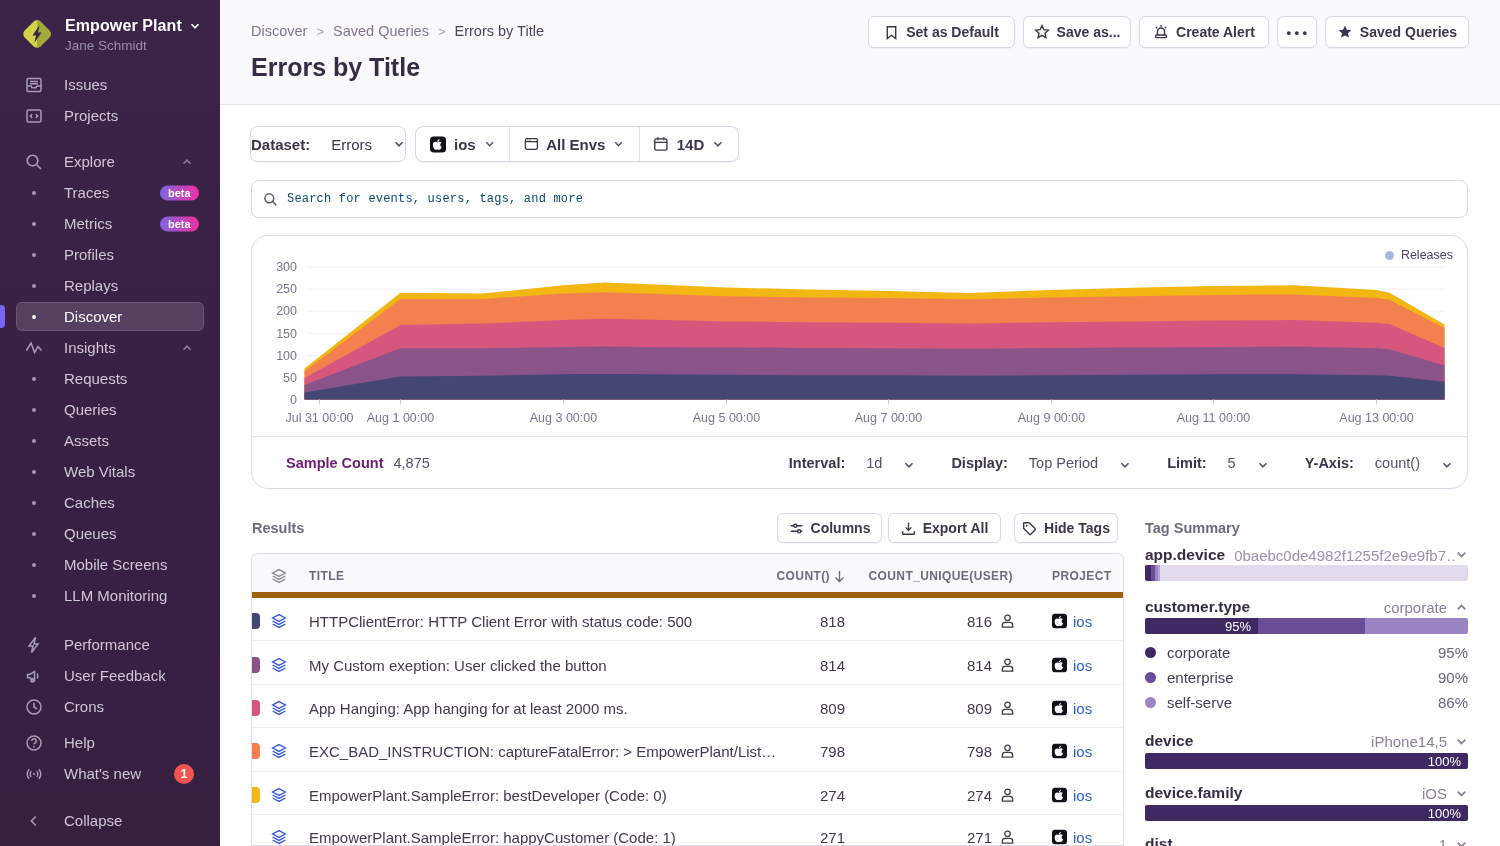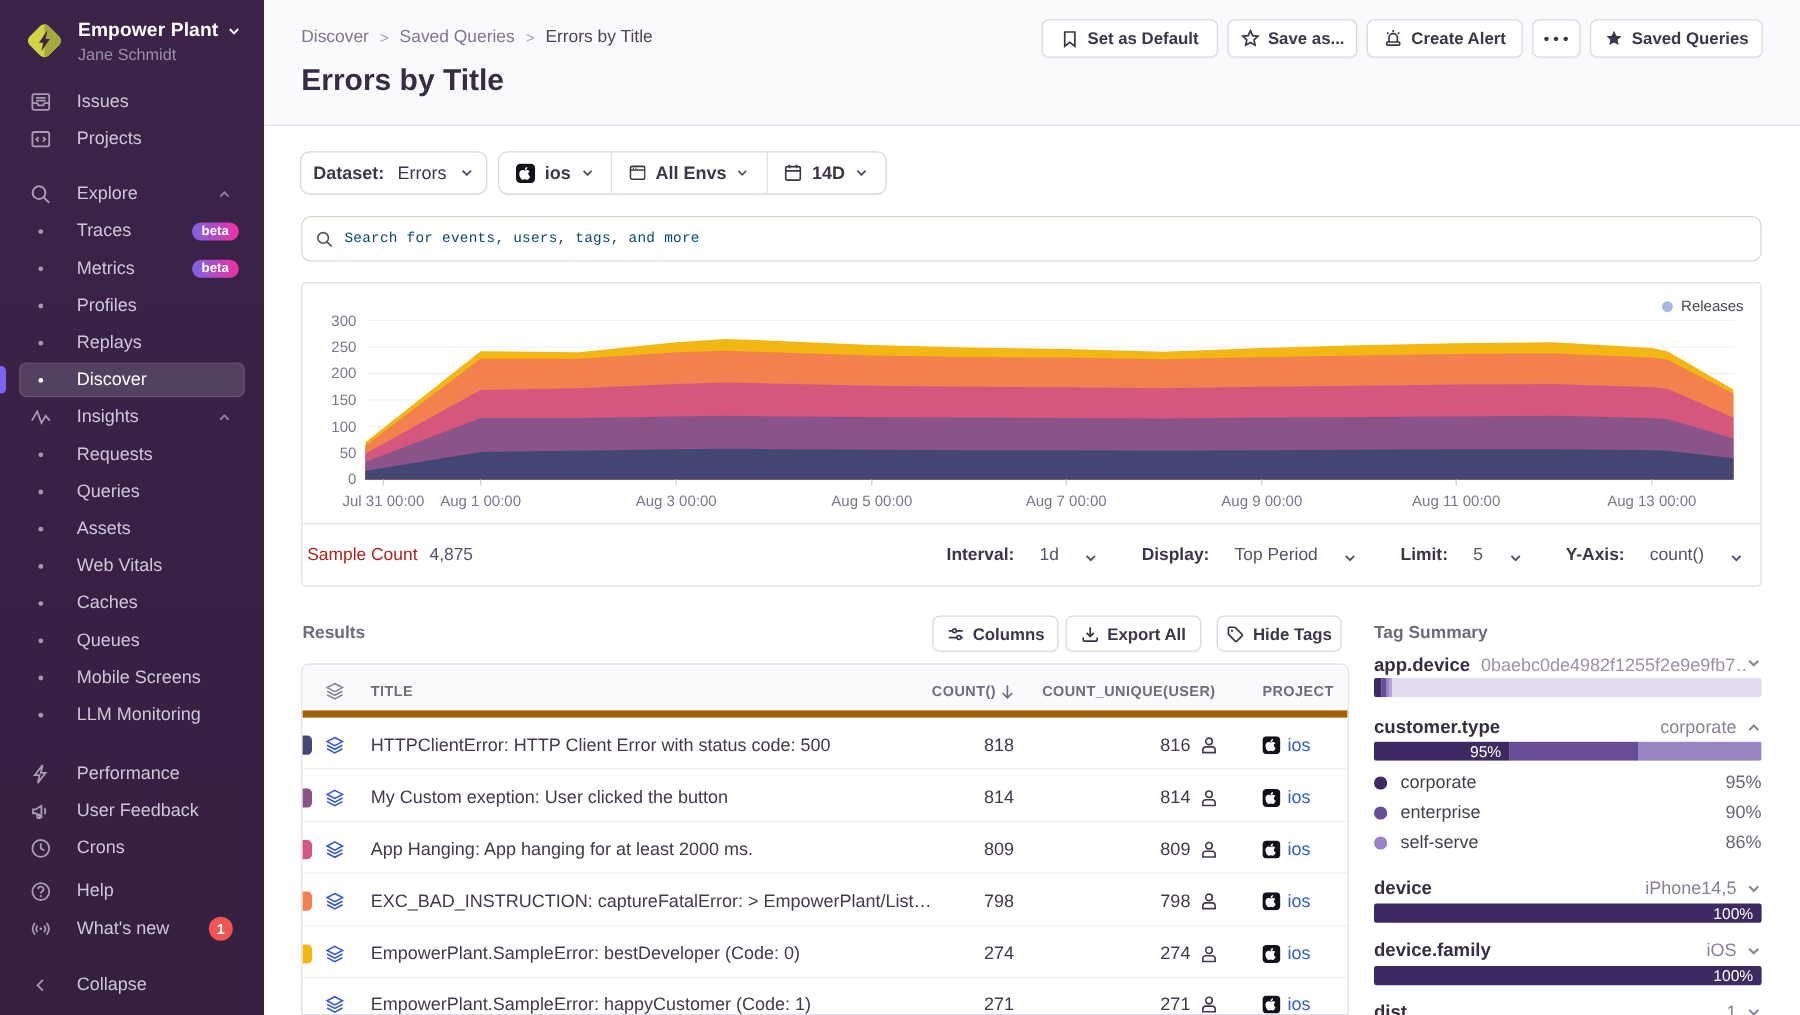--- a/index.html
+++ b/index.html
@@ -29,21 +29,21 @@
 .btn{position:absolute;top:16px;height:32px;background:#fff;border:1px solid #dcd6e4;border-radius:6px;display:flex;align-items:center;justify-content:center;gap:7px;font-size:14px;font-weight:700;color:#3d3549;box-shadow:0 1px 1px rgba(40,30,60,.04)}
 
 .fbtn{position:absolute;top:126px;height:36px;background:#fff;border:1px solid #d9d3e2;border-radius:8px;display:flex;align-items:center;font-size:15px;color:#3d3549;box-shadow:0 1px 1px rgba(40,30,60,.04)}
 .fseg{display:flex;align-items:center;height:100%;padding:0 14px;gap:8px;white-space:nowrap}
 .fdiv{width:1px;height:100%;background:#e3def0}
 .blab{font-weight:700}
 
 #search{position:absolute;left:251px;top:180px;width:1217px;height:38px;background:#fff;border:1px solid #d9d3e2;border-radius:8px;display:flex;align-items:center;padding:0 11px;gap:9px}
 #search .ph{font-family:"Liberation Mono",monospace;font-size:12px;color:#0c4a6e;letter-spacing:.2px}
 
-#chartpanel{position:absolute;left:251px;top:235px;width:1217px;height:254px;background:#fff;border:1px solid #e0dbe8;border-radius:4px}
+#chartpanel{position:absolute;left:251px;top:235px;width:1217px;height:254px;background:#fff;border:1px solid #e0dbe8;border-radius:17px}
 #chartfoot{position:absolute;left:0;right:0;bottom:0;height:52px;border-top:1px solid #e7e2ec;display:flex;align-items:center;font-size:14.5px;color:#4d4458}
 .legend{position:absolute;right:14px;top:12px;display:flex;align-items:center;gap:7px;font-size:12.5px;color:#4d4458}
 .legend i{width:9px;height:9px;border-radius:50%;background:#a4b8e1;display:inline-block}
 .cc{white-space:nowrap;display:flex;align-items:flex-end;gap:21px}
 .cc b{color:#3d3549}
 .cc span{color:#57506b}
 
 #results-label{position:absolute;left:252px;top:520px;font-size:14.5px;font-weight:700;color:#6f6a7c}
 .rbtn{position:absolute;top:513px;height:30px;background:#fff;border:1px solid #dcd6e4;border-radius:6px;display:flex;align-items:center;justify-content:center;gap:7px;font-size:14px;font-weight:700;color:#3d3549;box-shadow:0 1px 1px rgba(40,30,60,.04)}
 #table{position:absolute;left:251px;top:553px;width:873px;height:293px;background:#fff;border:1px solid #e0dbe8;border-radius:6px 6px 0 0;overflow:hidden}
@@ -51,21 +51,21 @@
 .trow{position:absolute;left:0;right:0;height:43.4px;border-bottom:1px solid #f0edf4;font-size:15px;color:#43384c}
 .strip{position:absolute;left:0;top:calc(50% + 2px);transform:translateY(-50%);width:8px;height:16px;border-radius:0 4px 4px 0}
 .rtitle{position:absolute;left:57px;top:calc(50% + 2px);transform:translateY(-50%);white-space:nowrap}
 .rcount{position:absolute;right:278px;top:calc(50% + 2px);transform:translateY(-50%)}
 .rcu{position:absolute;right:108px;top:calc(50% + 2px);transform:translateY(-50%);display:flex;align-items:center;gap:8px}
 .rproj{position:absolute;left:800px;top:calc(50% + 2px);transform:translateY(-50%);display:flex;align-items:center;gap:6px;color:#2e62cb;font-weight:400}
 .ticon{position:absolute;left:19px;top:calc(50% + 2px);transform:translateY(-50%)}
 
 #tags{position:absolute;left:1145px;top:520px;width:323px;height:326px;font-size:15px}
 .tag-h{font-size:14.5px;font-weight:700;color:#6f6a7c}
-.trowhead{position:absolute;left:0;right:0;display:flex;align-items:flex-start}
+.trowhead{position:absolute;left:0;right:0;display:flex;align-items:center}
 .tname{font-weight:700;color:#362d44;font-size:15.5px}
 .tval{margin-left:auto;color:#8b7f9b;display:flex;align-items:center;gap:8px}
 .tbar{position:absolute;left:0;right:0;height:16px;border-radius:2px;overflow:hidden;display:flex}
 .tleg{position:absolute;left:0;right:0;height:25px;display:flex;align-items:center;color:#453e4f}
 .tleg i{width:11px;height:11px;border-radius:50%;margin-right:11px}
 .tleg .pct{margin-left:auto;color:#6b6377}
 .w100{position:absolute;right:7px;top:50%;transform:translateY(-50%);color:#fff;font-size:13px}
 </style></head>
 <body>
 
@@ -363,21 +363,21 @@
       <use href="#i-star" stroke="currentColor"></use>
     </svg>Save as...</div>
 <div class="btn" style="left:1139px;width:130px"><svg width="16" height="16" style="color:#3d3549">
       <use href="#i-siren" stroke="currentColor"></use>
     </svg>Create Alert</div>
 <div class="btn" style="left:1277px;width:40px;letter-spacing:3.5px;font-size:13px;padding-left:3px">•••</div>
 <div class="btn" style="left:1325px;width:144px"><svg width="16" height="16" viewBox="0 0 16 16" fill="#3d3549">
       <path d="M8 1.6 9.9 5.7l4.4.5-3.3 3 .9 4.4L8 11.4l-3.9 2.2.9-4.4-3.3-3 4.4-.5z"></path>
     </svg>Saved Queries</div>
 
-<div class="fbtn" style="left:250px;width:156px;justify-content:center;gap:11px">
+<div class="fbtn" style="left:250px;width:156px;justify-content:center;gap:21px">
     <span class="blab">Dataset:</span>
     <span>Errors</span>
     <svg width="12" height="12" style="color:#57506b">
       <use href="#i-chevd" stroke="currentColor"></use>
     </svg>
   </div>
 <div class="fbtn" style="left:415px;width:324px">
   <div class="fseg" style="width:93px">
       <svg width="17" height="17" viewBox="0 0 17 17">
         <rect width="17" height="17" rx="4" fill="#121019"></rect>
@@ -460,21 +460,21 @@
       <text x="148.5" y="185.5">Aug 1 00:00</text>
       <text x="311.5" y="185.5">Aug 3 00:00</text>
       <text x="474.5" y="185.5">Aug 5 00:00</text>
       <text x="636.5" y="185.5">Aug 7 00:00</text>
       <text x="799.5" y="185.5">Aug 9 00:00</text>
       <text x="961.5" y="185.5">Aug 11 00:00</text>
       <text x="1124.5" y="185.5">Aug 13 00:00</text>
     </g>
   </svg>
   <div id="chartfoot">
-    <span style="margin-left:4px;font-weight:400;color:#b91c1c">Sample Count</span>
+    <span style="margin-left:34px;font-weight:700;color:#701a75">Sample Count</span>
     <span style="margin-left:10px;color:#57506b">4,875</span>
     <div style="margin-left:auto;display:flex;align-items:center;gap:36px;margin-right:14px">
       <span class="cc">
           <b>Interval:</b>
           <span>1d</span>
           <svg width="12" height="12" style="color:#57506b">
             <use href="#i-chevd" stroke="currentColor"></use>
           </svg>
         </span>
       <span class="cc">

